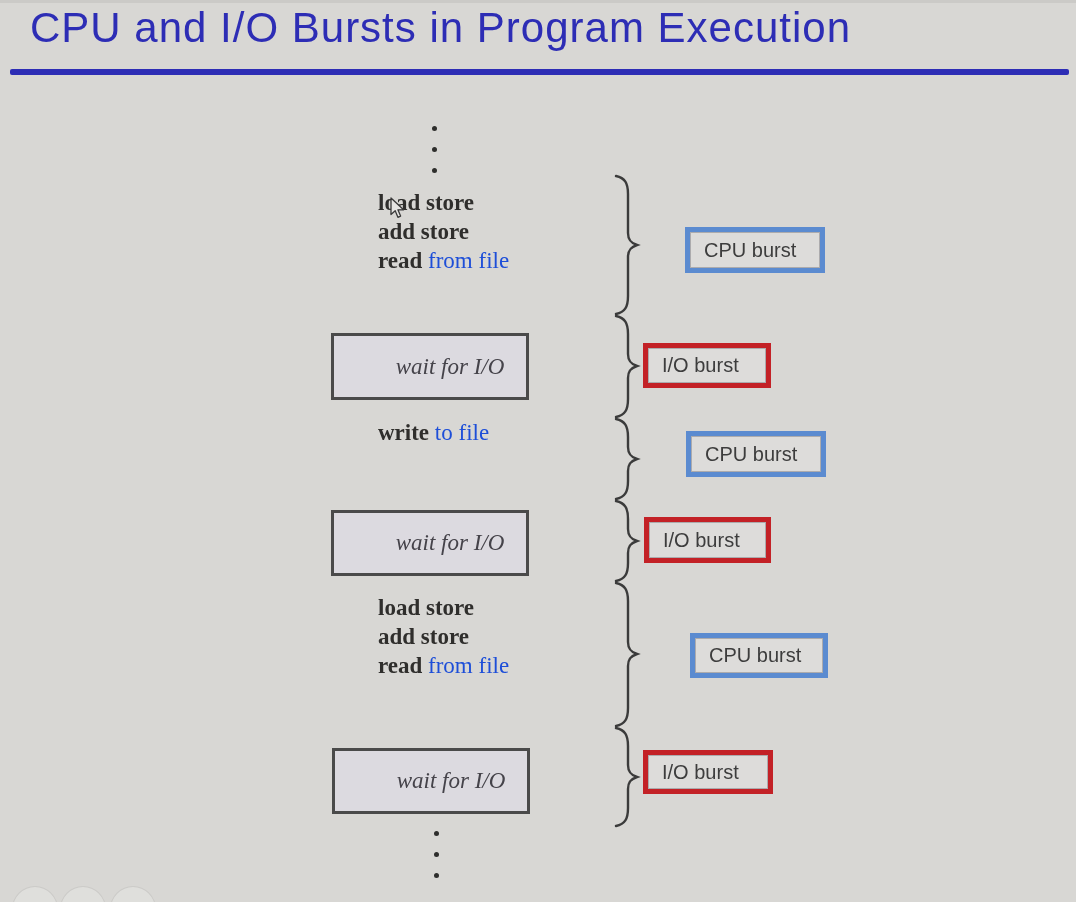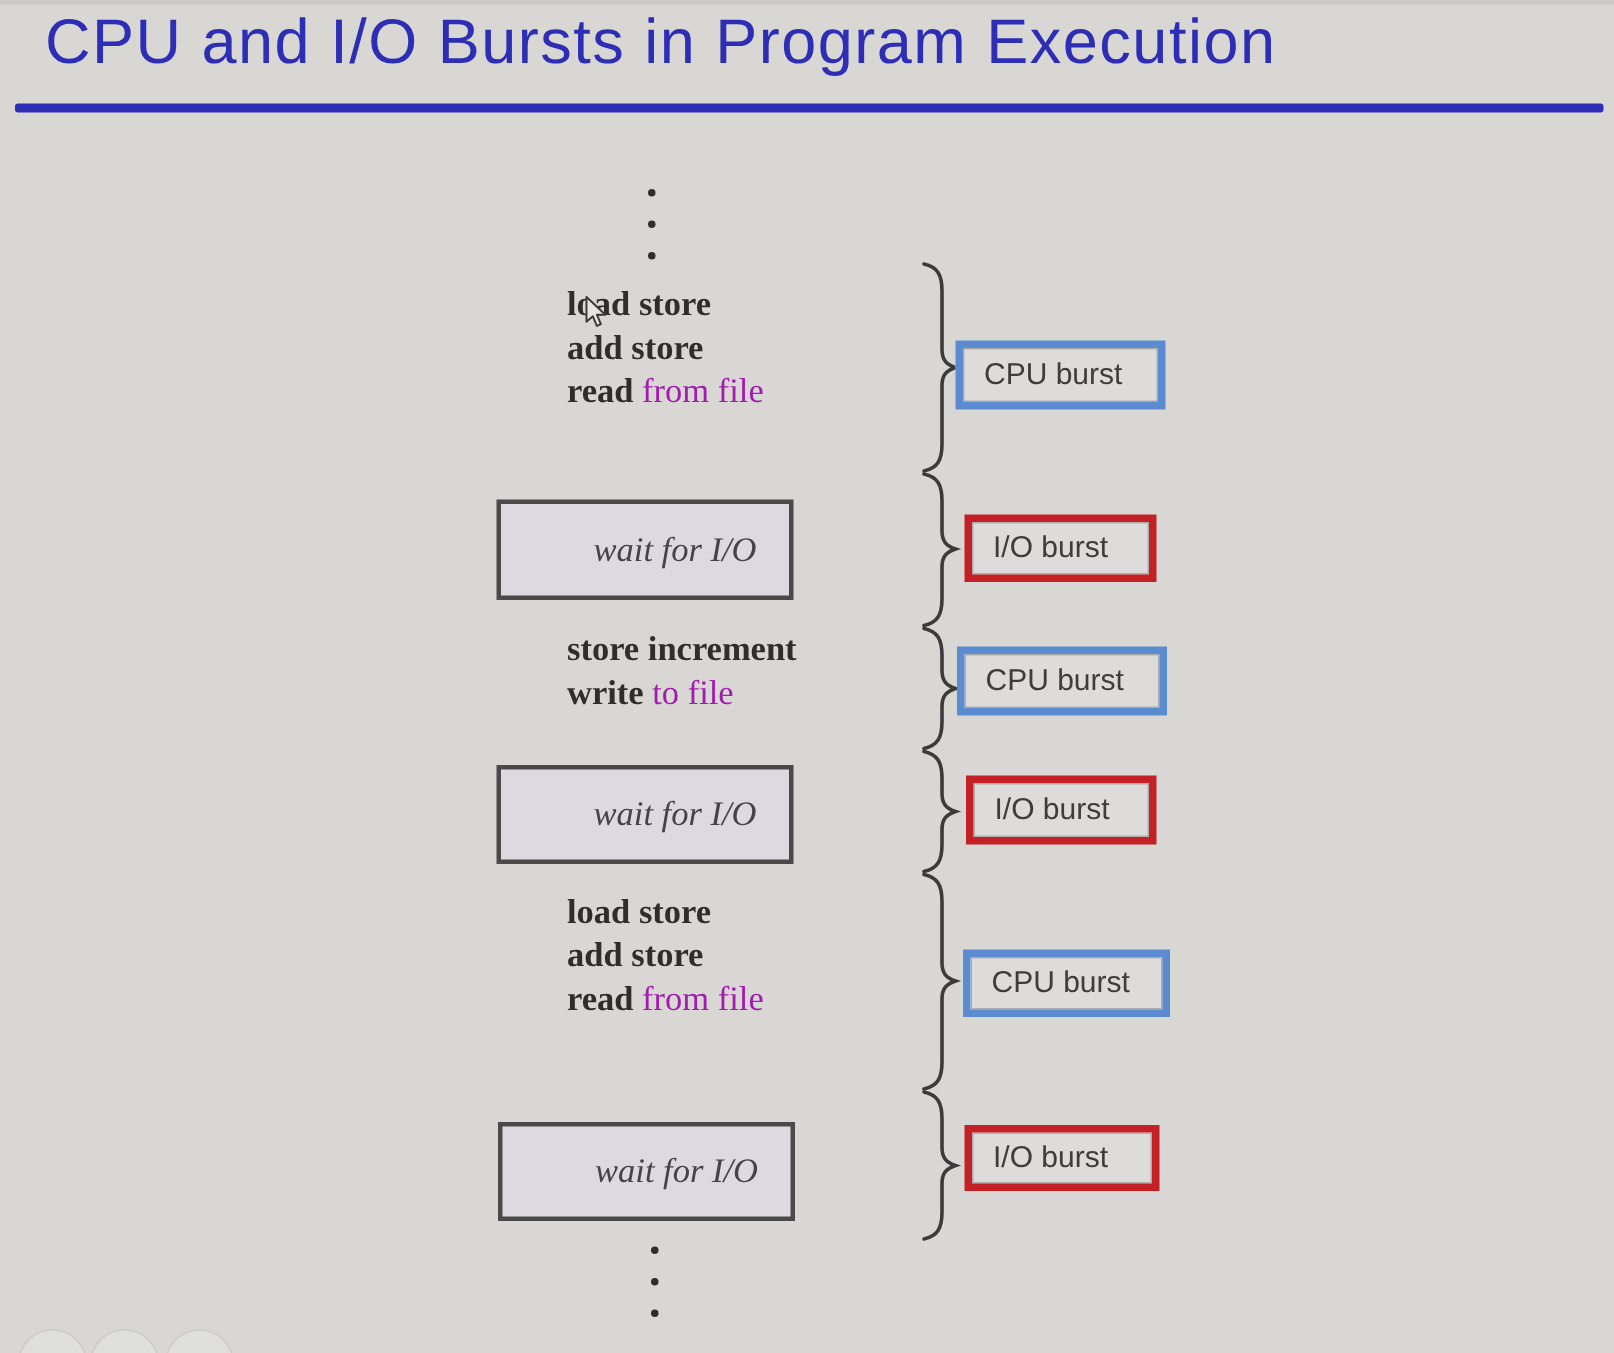--- a/index.html
+++ b/index.html
@@ -41,21 +41,21 @@
     background:#2E2E2C;margin:0 auto 16px auto;
   }
   .ellipsis-top{left:431px;top:126px;}
   .ellipsis-bottom{left:433px;top:831px;}
   .code-block{
     position:absolute;left:378px;
     font-family:"Liberation Serif", serif;
     font-size:23px;line-height:29px;font-weight:bold;
     color:#2F2E2C;white-space:nowrap;
   }
-  .code-block .normal{font-weight:normal;color:#a21caf;}
+  .code-block .normal{font-weight:normal;color:#1d4ed8;}
   .cb1{top:188px;}
   .cb2{top:418px;}
   .cb3{top:593px;}
   .wait-box{
     position:absolute;left:331px;width:198px;height:67px;
     background:var(--wait-fill);
     border:3px solid var(--wait-border);
     display:flex;align-items:center;justify-content:center;
   }
   .wait-box span{
@@ -66,21 +66,21 @@
   .wb2{top:510px;height:66px;}
   .wb3{top:748px;left:332px;height:66px;}
   .burst{
     position:absolute;
     display:flex;align-items:center;
     padding-left:14px;
     font-size:20px;color:var(--text-dark);
     background:#DDDCDA;
     box-shadow:inset 0 0 0 1px rgba(60,60,70,0.30);
   }
-  .burst.cpu{border:5px solid var(--cpu-blue);}
+  .burst.cpu{border:5px solid var(--cpu-blue);margin-left:48px;}
   .burst.io{border:5px solid var(--io-red);}
   .bb1{left:637px;top:227px;width:140px;height:46px;}
   .bb2{left:643px;top:343px;width:128px;height:45px;}
   .bb3{left:638px;top:431px;width:140px;height:46px;}
   .bb4{left:644px;top:517px;width:127px;height:46px;}
   .bb5{left:642px;top:633px;width:138px;height:45px;}
   .bb6{left:643px;top:750px;width:130px;height:44px;}
   .brace-chain{position:absolute;left:613px;top:174px;}
   .cursor{position:absolute;left:390px;top:197px;}
   .watermark{
@@ -105,21 +105,20 @@
   <div class="dot"></div>
 </div>
 
 <div class="code-block cb1">
   <div><span>load store</span><span class="normal"></span></div>
   <div><span>add store</span><span class="normal"></span></div>
   <div><span>read</span><span class="normal"> from file</span></div>
 </div>
 
 <div class="code-block cb2">
-  <div><span>store increment</span><span class="normal"></span></div>
   <div><span>write</span><span class="normal"> to file</span></div>
 </div>
 
 <div class="code-block cb3">
   <div><span>load store</span><span class="normal"></span></div>
   <div><span>add store</span><span class="normal"></span></div>
   <div><span>read</span><span class="normal"> from file</span></div>
 </div>
 
 <div class="wait-box wb1">

